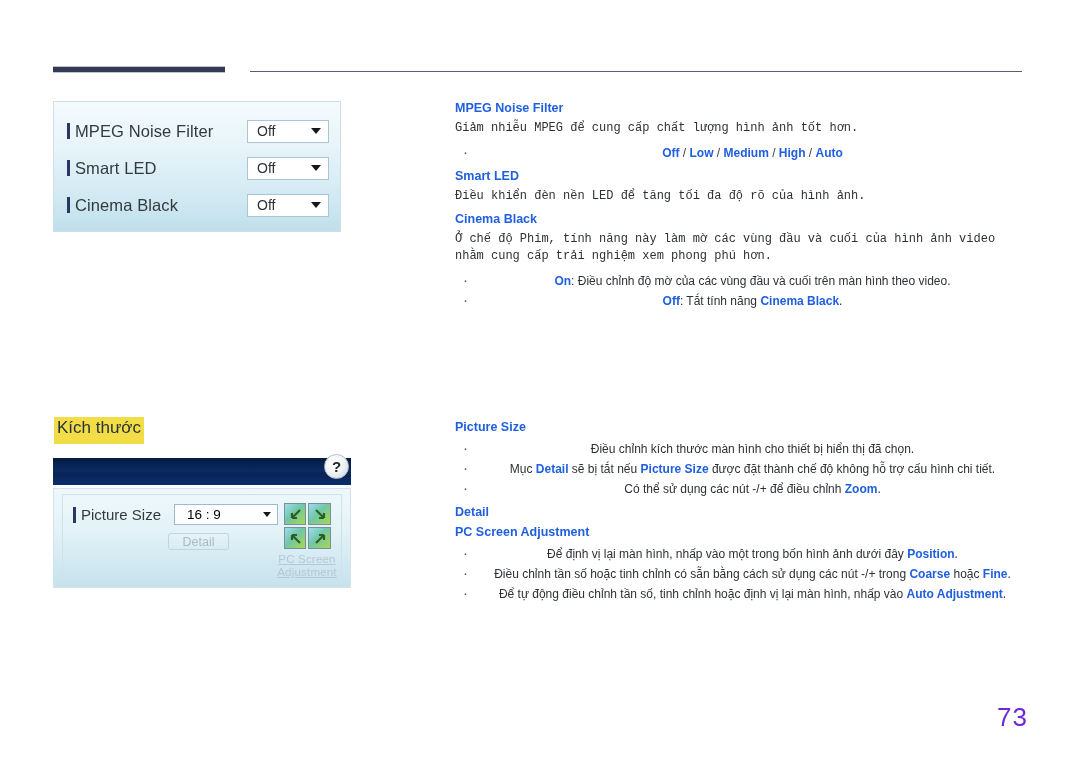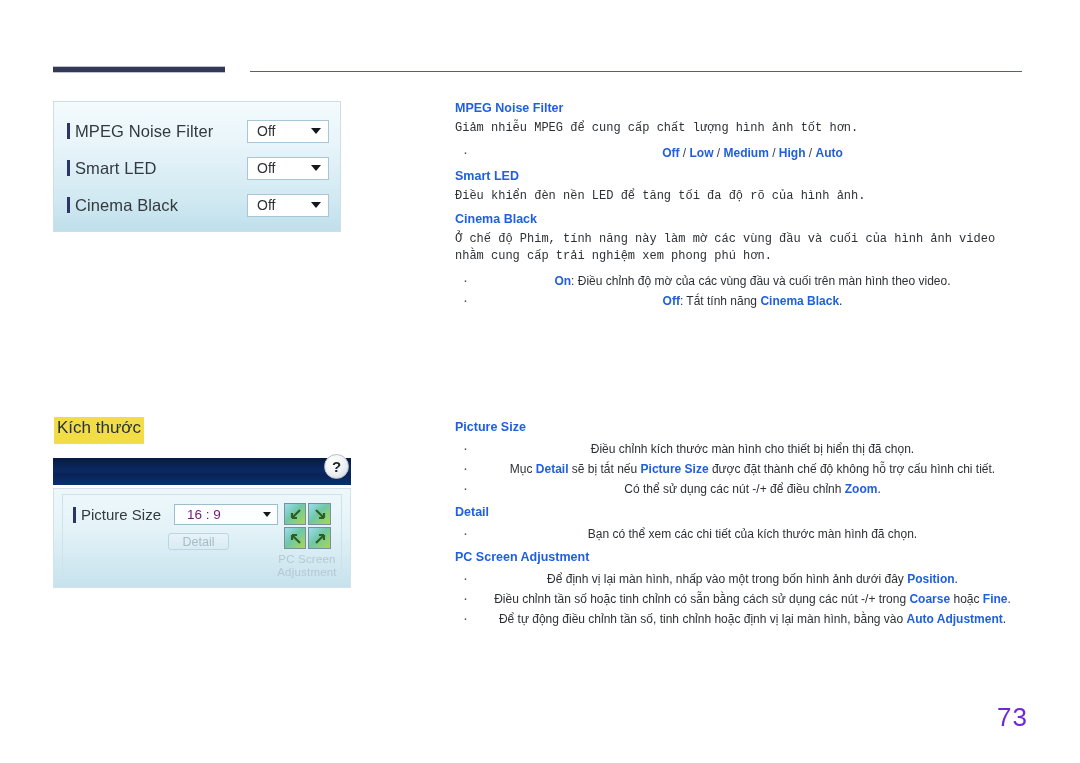--- a/index.html
+++ b/index.html
@@ -170,21 +170,21 @@
     width: 104px;
     height: 21px;
     background: #fdfeff;
     border: 1px solid #9fbccd;
     box-sizing: border-box;
     display: flex;
     align-items: center;
     justify-content: space-between;
     padding: 0 6px 0 12px;
     font-size: 13.5px;
-    color: #701a75;
+    color: #000000;
   }
   .caret2 {
     width: 0; height: 0;
     border-left: 4px solid transparent;
     border-right: 4px solid transparent;
     border-top: 5px solid #14181c;
   }
   .detail-btn {
     position: absolute;
     left: 105px;
@@ -223,20 +223,21 @@
     box-sizing: border-box;
     position: relative;
   }
   .pcsa-cell svg { position: absolute; left: 2px; top: 2px; }
   .pcsa-text {
     margin-top: 4px;
     font-size: 11.5px;
     line-height: 13px;
     color: #b4c9d3;
     letter-spacing: 0.2px;
+    text-decoration: underline;
   }
 
   
   .content {
     position: absolute;
     left: 455px;
     top: 100px;
     width: 570px;
   }
   .content2 {
@@ -419,37 +420,32 @@
         <span>Mục </span><span class="b">Detail</span><span> sẽ bị tắt nếu </span><span class="b">Picture Size</span><span> được đặt thành chế độ không hỗ trợ cấu hình chi tiết.</span>
       </li>
       <li>
         <span>Có thể sử dụng các nút -/+ để điều chỉnh </span><span class="b">Zoom</span><span>.</span>
       </li>
     </ul>
   </div>
 
   <div>
     <p class="h-blue">Detail</p>
-    <ul class="bullets">
-      <li>
-        <span>Bạn có thể xem các chi tiết của kích thước màn hình đã chọn.</span>
-      </li>
-    </ul>
   </div>
 
   <div>
     <p class="h-blue">PC Screen Adjustment</p>
     <ul class="bullets">
       <li>
         <span>Để định vị lại màn hình, nhấp vào một trong bốn hình ảnh dưới đây </span><span class="b">Position</span><span>.</span>
       </li>
       <li>
         <span>Điều chỉnh tần số hoặc tinh chỉnh có sẵn bằng cách sử dụng các nút -/+ trong </span><span class="b">Coarse</span><span> hoặc </span><span class="b">Fine</span><span>.</span>
       </li>
       <li>
-        <span>Để tự động điều chỉnh tần số, tinh chỉnh hoặc định vị lại màn hình, bằng vào </span><span class="b">Auto Adjustment</span><span>.</span>
+        <span>Để tự động điều chỉnh tần số, tinh chỉnh hoặc định vị lại màn hình, nhấp vào </span><span class="b">Auto Adjustment</span><span>.</span>
       </li>
     </ul>
   </div>
 
 </div>
 
 <div class="pageno">73</div>
 
 </body></html>

